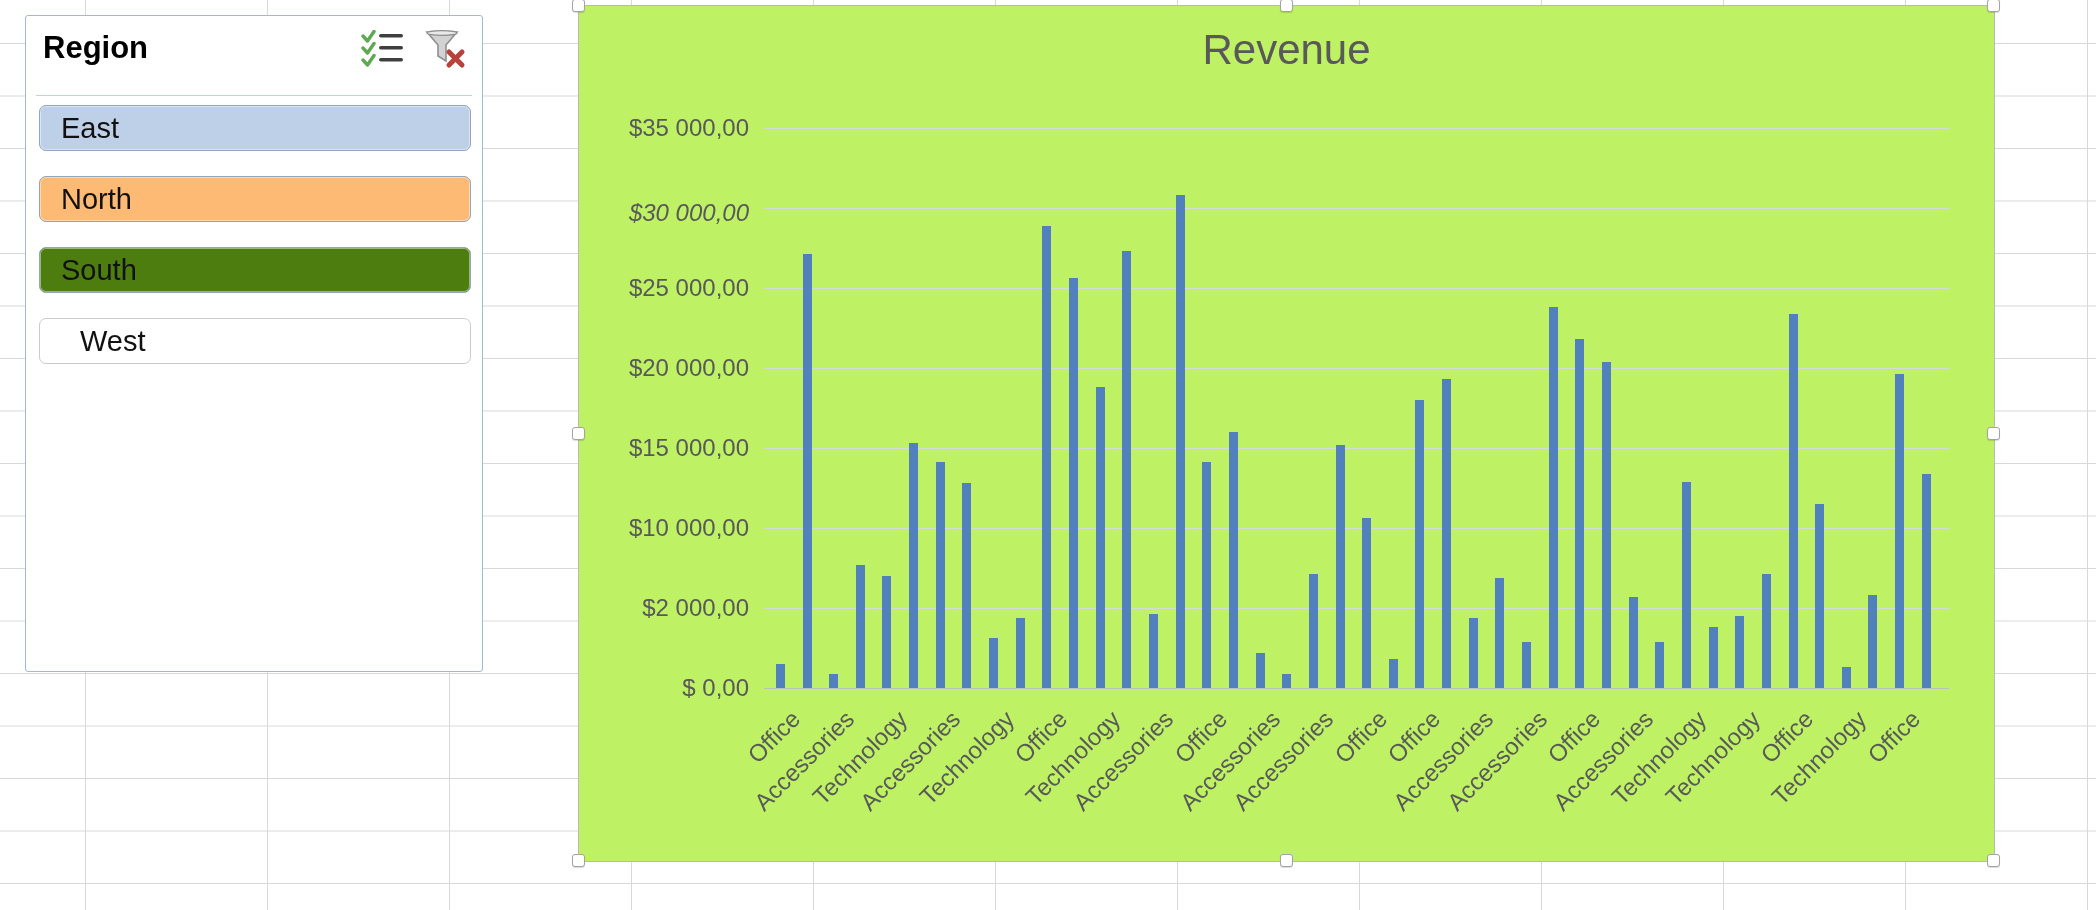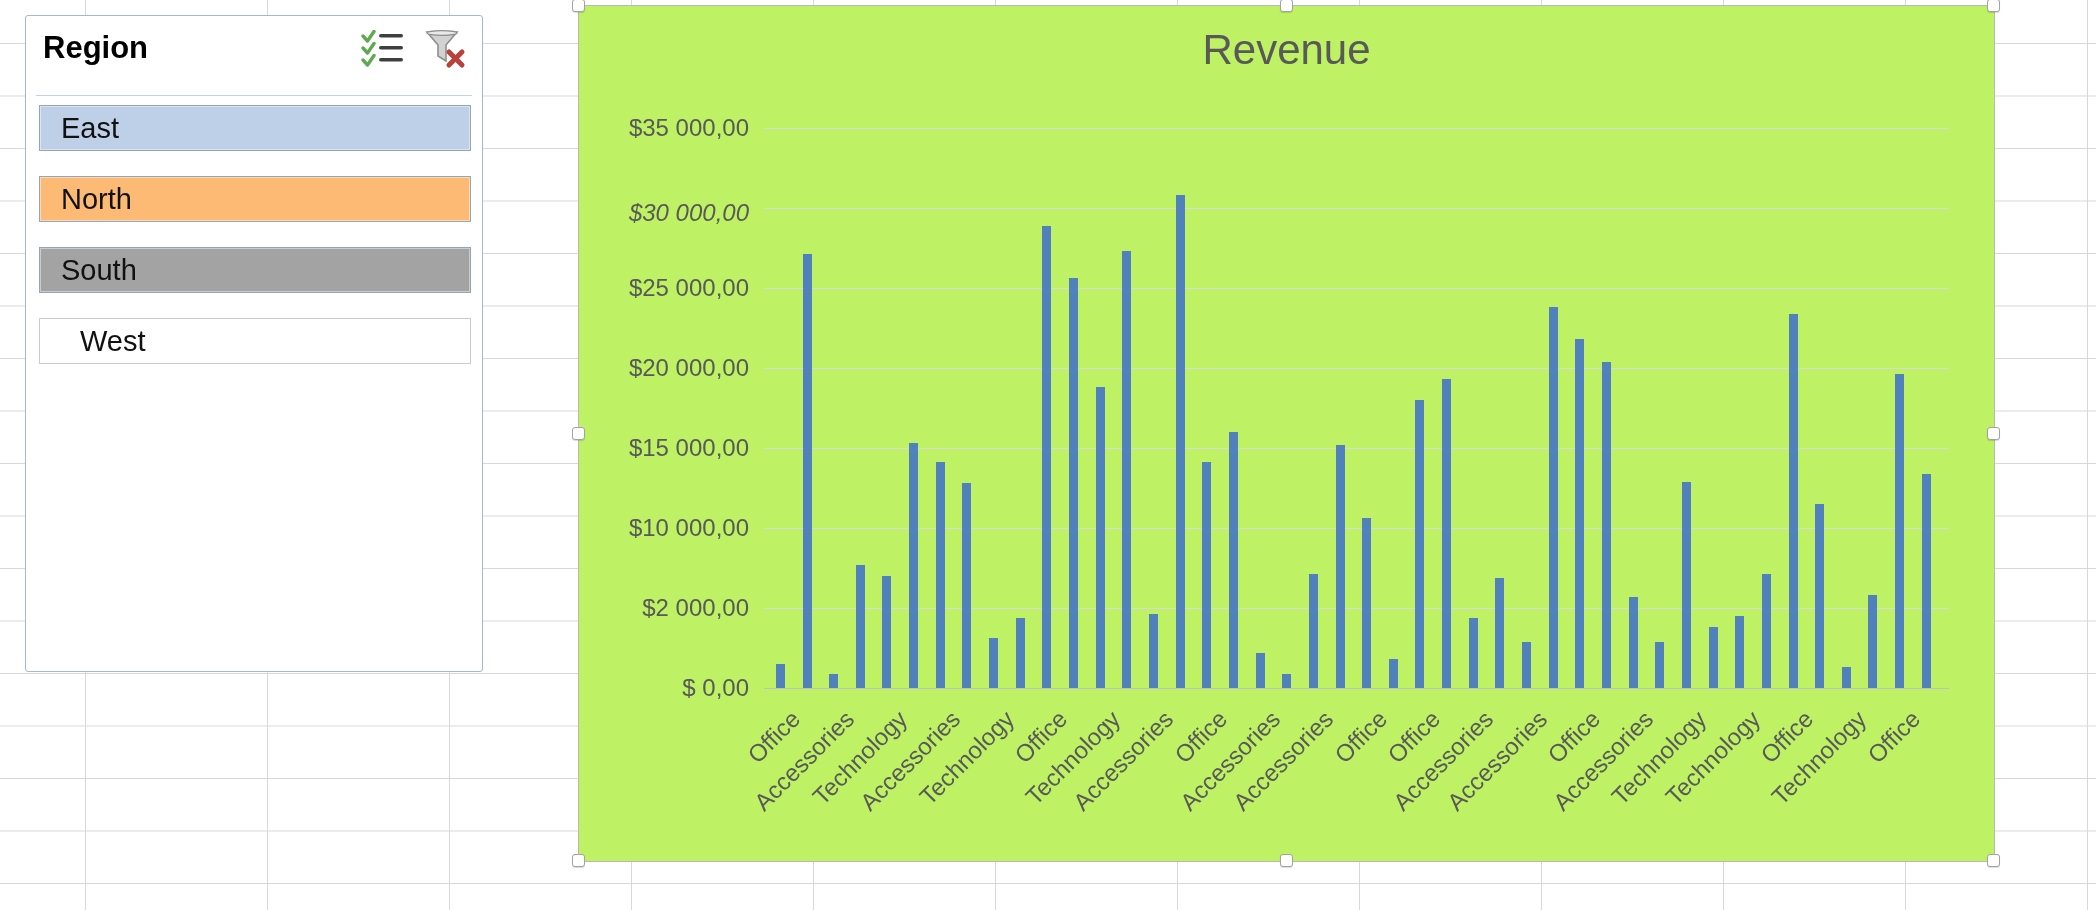--- a/index.html
+++ b/index.html
@@ -16,21 +16,21 @@
 
   
   #slicer{position:absolute;left:25px;top:15px;width:458px;height:657px;
     background:#fff;border:1px solid #9FB9D8;border-radius:3px;box-sizing:border-box;}
   #slicer-header{position:absolute;left:0;top:0;right:0;height:64px;}
   #slicer-title{position:absolute;left:17px;top:14px;font-size:31px;font-weight:700;color:#000;}
   .slicer-iconbtn{position:absolute;top:14px;width:46px;height:42px;display:flex;align-items:center;justify-content:center;border-radius:4px;}
   #multi-select-btn{right:76px;}
   #clear-filter-btn{right:14px;}
   #slicer-sep{position:absolute;left:10px;right:10px;top:79px;height:0;border-top:1px solid #BDD3EA;}
-  .slicer-item{position:absolute;left:13px;width:432px;height:46px;border-radius:0;
+  .slicer-item{position:absolute;left:13px;width:432px;height:46px;border-radius:7px;
     box-sizing:border-box;display:flex;align-items:center;padding-left:21px;
     font-size:29px;color:#111;cursor:pointer;}
   .slicer-item.sel{background:#BED0E8;border:1px solid #91A5BC;box-shadow:inset 0 0 0 1px rgba(255,255,255,.45);}
   .slicer-item.unsel{background:#fff;border:1px solid #CBCBCB;padding-left:40px;}
 
   
   #chart{position:absolute;left:578px;top:5px;width:1415px;height:855px;
     background:#bef264;border:1px solid #B9B9B9;box-sizing:content-box;}
   #chart-title{position:absolute;left:0;right:0;top:20px;text-align:center;
     font-size:42px;color:#595959;}
@@ -86,21 +86,21 @@
       </div>
     </div>
     <div id="slicer-sep"></div>
 
     <div class="slicer-item sel" style="top: 89px; background: rgb(190, 208, 232);">
         <span>East</span>
       </div>
     <div class="slicer-item sel" style="top: 160px; background: #fdba74;">
         <span>North</span>
       </div>
-    <div class="slicer-item sel" style="top: 231px; background: #a3a3a3;">
+    <div class="slicer-item sel" style="top: 231px; background: #4d7c0f;">
         <span>South</span>
       </div>
     <div class="slicer-item unsel" style="top: 302px; background: rgb(255, 255, 255);">
         <span>West</span>
       </div>
   </div>
 
   <div id="chart">
     <div id="chart-title">Revenue</div>
     <div id="plot">

